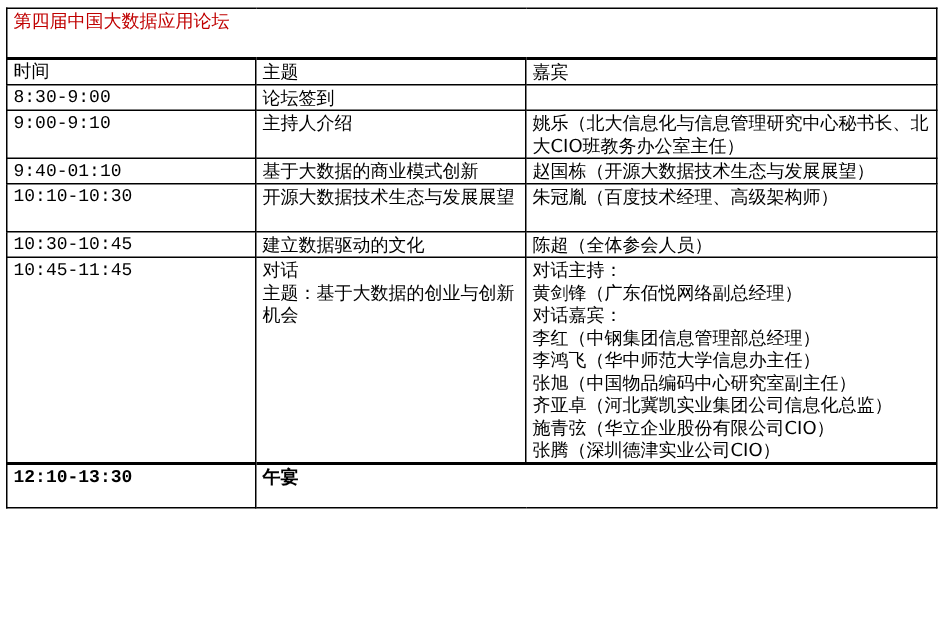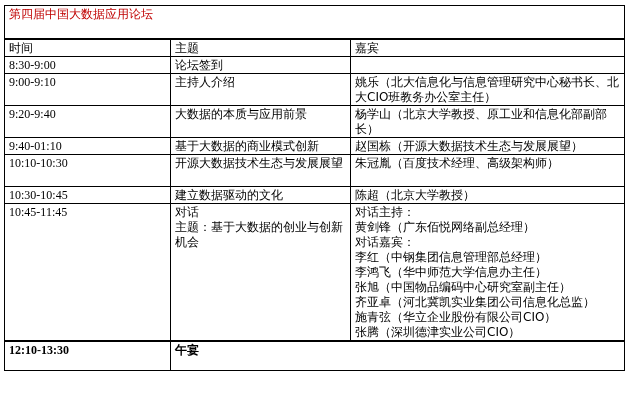--- a/index.html
+++ b/index.html
@@ -34,21 +34,21 @@
     word-break: break-all;
   }
   td.title-cell {
     text-align: center;
     font-weight: bold;
     font-size: 15px;
     line-height: 18px;
     padding-top: 2px;
   }
   td.time-cell {
-    font-family: Liberation Serif, serif;
+    font-family: Liberation Mono, monospace;
     font-size: 12px;
     white-space: nowrap;
   }
   td.pre {
     white-space: pre-line;
   }
   tr.header-row td {
     border-top: 2px solid #000;
   }
   tr.last-row td {
@@ -79,39 +79,34 @@
       <tr style="height:15px">
         <td class="time-cell">8:30-9:00</td>
         <td>论坛签到</td>
         <td></td>
       </tr>
       <tr style="height:31px">
         <td class="time-cell">9:00-9:10</td>
         <td>主持人介绍</td>
         <td>姚乐（北大信息化与信息管理研究中心秘书长、北大CIO班教务办公室主任）</td>
       </tr>
-      <tr style="height:32px">
-        <td class="time-cell">9:20-9:40</td>
-        <td>大数据的本质与应用前景</td>
-        <td>杨学山（北京大学教授、原工业和信息化部副部长）</td>
-      </tr>
       <tr style="height:16px">
         <td class="time-cell">9:40-01:10</td>
         <td>基于大数据的商业模式创新</td>
         <td>赵国栋（开源大数据技术生态与发展展望）</td>
       </tr>
       <tr style="height:32px">
         <td class="time-cell">10:10-10:30</td>
         <td>开源大数据技术生态与发展展望</td>
         <td>朱冠胤（百度技术经理、高级架构师）</td>
       </tr>
       <tr style="height:16px">
         <td class="time-cell">10:30-10:45</td>
         <td>建立数据驱动的文化</td>
-        <td>陈超（北京大学教授）</td>
+        <td>陈超（全体参会人员）</td>
       </tr>
       <tr style="height:134px">
         <td class="time-cell">10:45-11:45</td>
         <td class="pre">对话
 主题：基于大数据的创业与创新机会</td>
         <td class="pre">对话主持：
 黄剑锋（广东佰悦网络副总经理）
 对话嘉宾：
 李红（中钢集团信息管理部总经理）
 李鸿飞（华中师范大学信息办主任）

